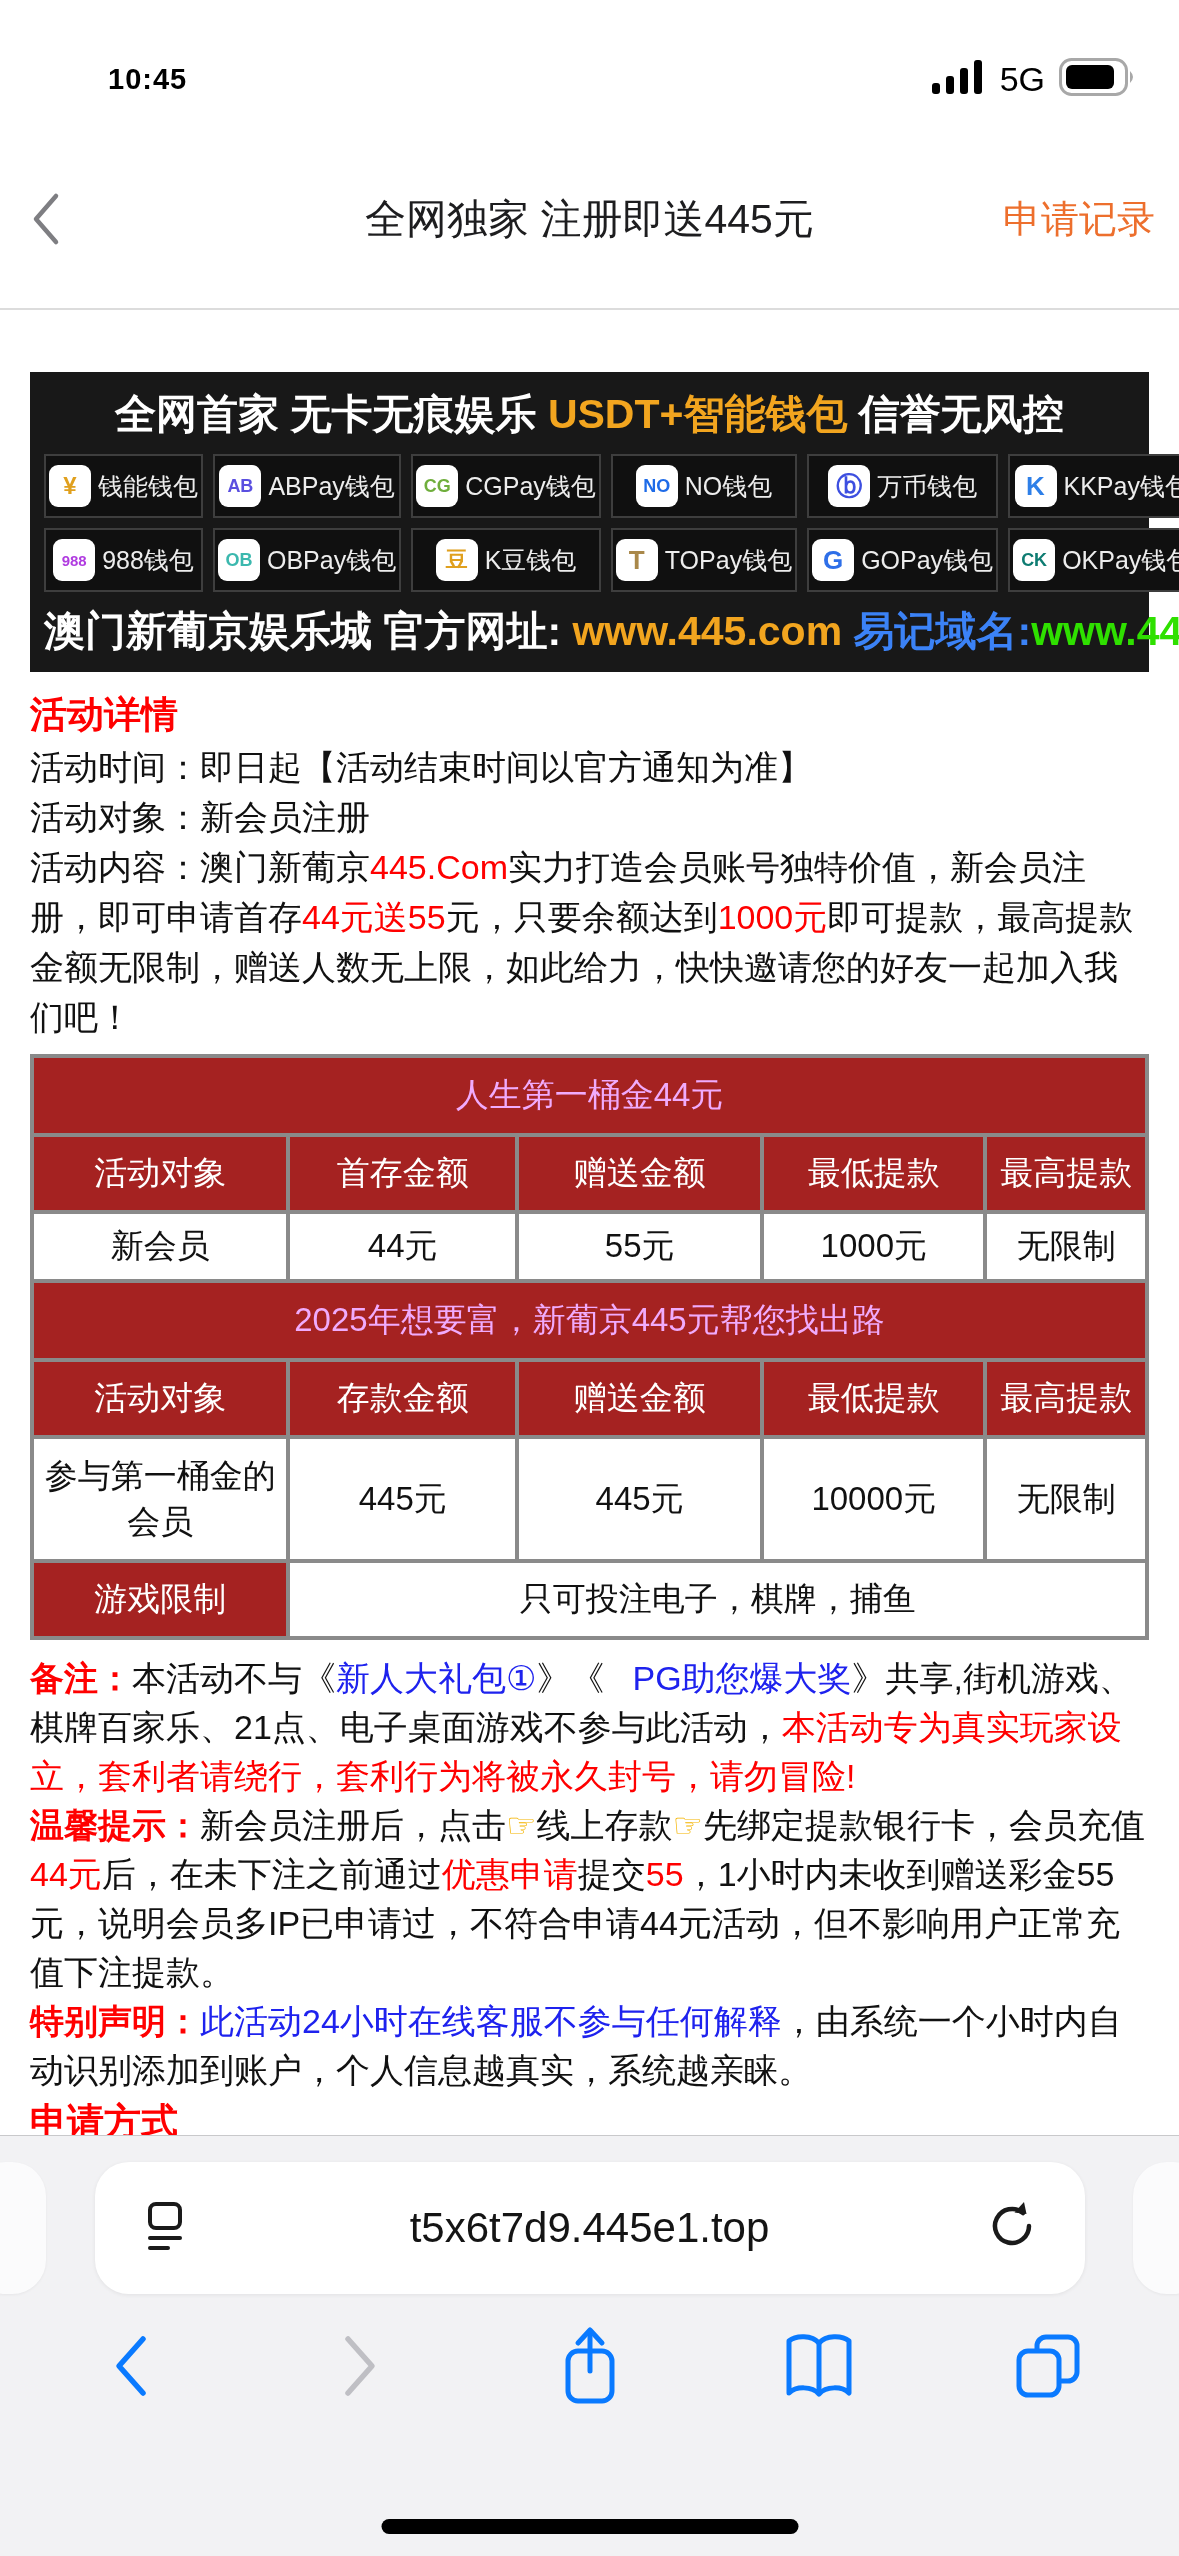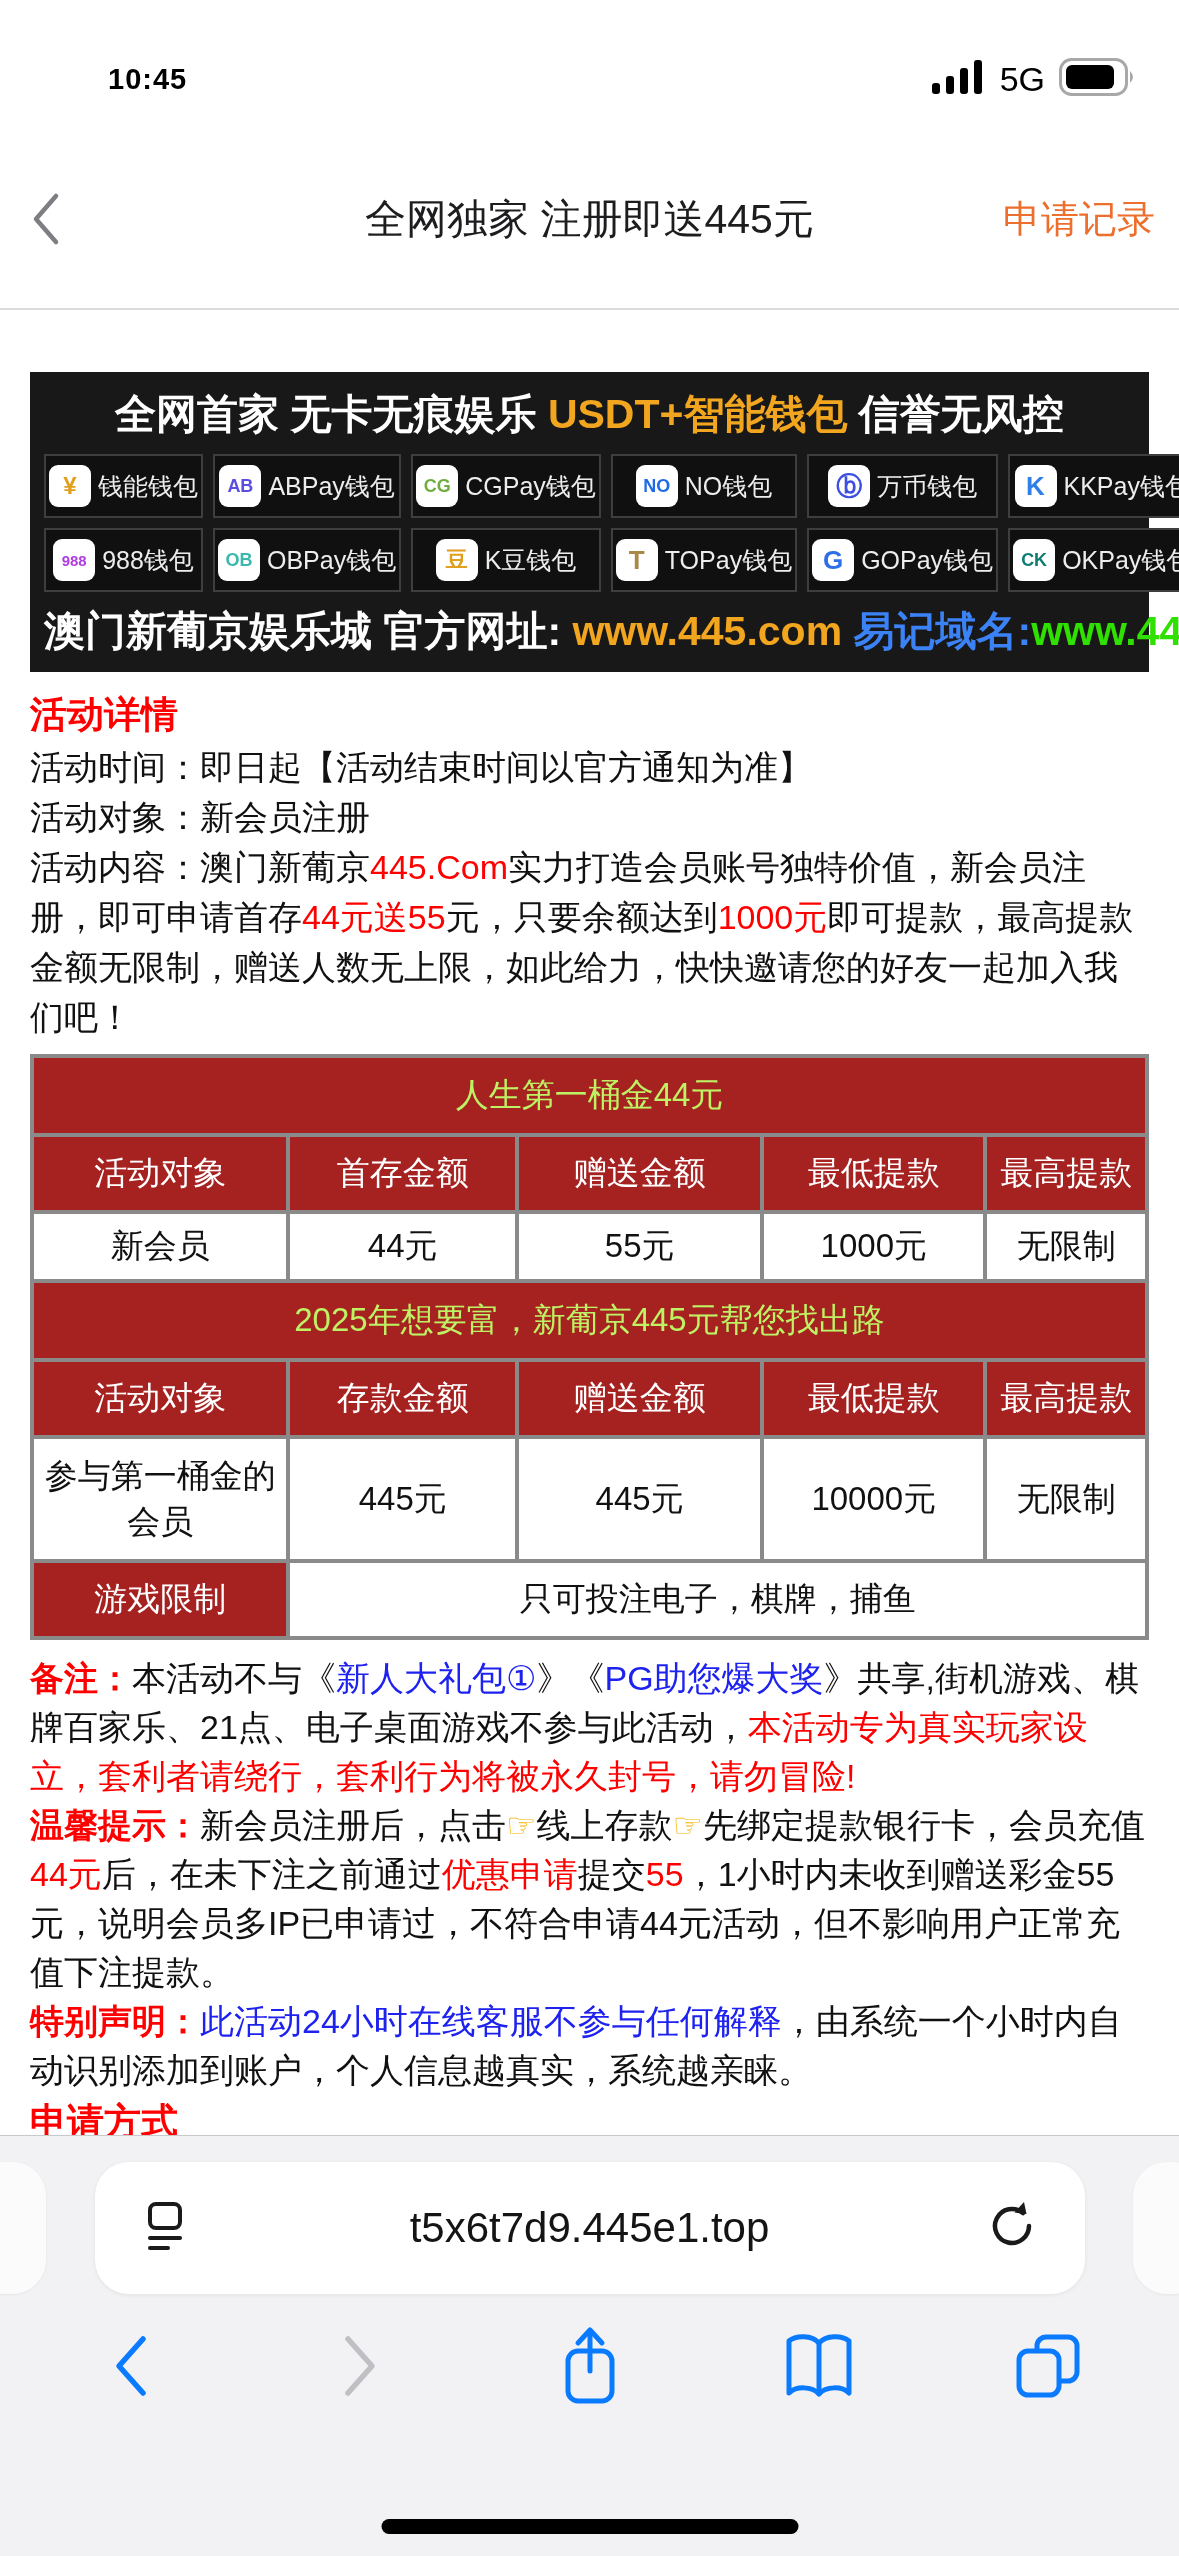--- a/index.html
+++ b/index.html
@@ -29,21 +29,21 @@
   .banner-footer { text-align:center; font-size:41px; font-weight:700; color:#fff; line-height:50px; margin-top:14px; white-space:nowrap; }
 
   
   .details { padding:16px 30px 0; font-size:34px; line-height:50px; color:#111; }
   .section-heading { color:#FF0000; font-size:37px; font-weight:700; line-height:54px; }
 
   
   .promo-table { width:1119px; margin:12px 30px 0; border-collapse:collapse; font-size:33px; text-align:center; color:#111; table-layout:fixed; }
   .promo-table td { border:4px solid #8A8A8A; padding:10px 4px; background:#fff; }
   .promo-table td.hd { background:#A52221; color:#fff; padding:14px 4px; }
-  .promo-table td.title { background:#A52221; color:#bef264; padding:15px 4px; }
+  .promo-table td.title { background:#A52221; color:#f0abfc; padding:15px 4px; }
   .tall td { padding:14px 4px; line-height:46px; }
 
   
   .notes { padding:14px 30px 0; font-size:34px; line-height:49px; color:#111; }
   .notes p { margin:0; }
   .apply-line { margin-bottom:10px; }
 
   
   .action-panel { margin-top:22px; border-top:2px solid #E4E4E4; box-shadow:0 -8px 14px rgba(0,0,0,0.05); padding:26px 40px 44px; background:#fff; position:relative; z-index:2; }
   .counter-row { display:flex; align-items:center; justify-content:center; gap:12px; font-size:35px; }
@@ -210,21 +210,21 @@
       <td>无限制</td>
     </tr>
     <tr>
       <td class="hd">游戏限制</td>
       <td colspan="4">只可投注电子，棋牌，捕鱼</td>
     </tr>
   </tbody>
     </table>
 
   <div class="notes">
-    <p><span style="color: rgb(255, 0, 0); font-weight: 700;">备注：</span><span>本活动不与《</span><span style="color: rgb(30, 34, 238);">新人大礼包①</span><span>》《</span><span style="color: rgb(30, 34, 238);">PG助您爆大奖</span><span>》共享,街机游戏、棋牌百家乐、21点、电子桌面游戏不参与此活动，</span><span style="color: rgb(255, 0, 0);">本活动专为真实玩家设立，套利者请绕行，套利行为将被永久封号，请勿冒险!</span></p>
+    <p><span style="color: rgb(255, 0, 0); font-weight: 700;">备注：</span><span>本活动不与《</span><span style="color: rgb(30, 34, 238);">新人大礼包①</span><span>》《</span><span style="color: rgb(30, 34, 238); margin-left: 28px;">PG助您爆大奖</span><span>》共享,街机游戏、棋牌百家乐、21点、电子桌面游戏不参与此活动，</span><span style="color: rgb(255, 0, 0);">本活动专为真实玩家设立，套利者请绕行，套利行为将被永久封号，请勿冒险!</span></p>
     <p><span style="color: rgb(255, 0, 0); font-weight: 700;">温馨提示：</span><span>新会员注册后，点击</span><span style="color: rgb(244, 180, 0);">☞</span><span>线上存款</span><span style="color: rgb(244, 180, 0);">☞</span><span>先绑定提款银行卡，会员充值</span><span style="color: rgb(255, 0, 0);">44元</span><span>后，在未下注之前通过</span><span style="color: rgb(255, 0, 0);">优惠申请</span><span>提交</span><span style="color: rgb(255, 0, 0);">55</span><span>，1小时内未收到赠送彩金55元，说明会员多IP已申请过，不符合申请44元活动，但不影响用户正常充值下注提款。</span></p>
     <p><span style="color: rgb(255, 0, 0); font-weight: 700;">特别声明：</span><span style="color: rgb(30, 34, 238);">此活动24小时在线客服不参与任何解释</span><span>，由系统一个小时内自动识别添加到账户，个人信息越真实，系统越亲睐。</span></p>
     <div class="section-heading">申请方式</div>
     <p class="apply-line"><span>符合条件的会员请点击下方【</span><span style="color: rgb(85, 85, 85);">☟</span><span style="color: rgb(255, 0, 0);">优惠申请</span><span style="color: rgb(85, 85, 85);">☟</span><span>】自助提交。</span></p>
   </div>
 
   <div class="action-panel">
     <div class="counter-row">
       <span class="counter-label">剩余申请次数：</span>
       <span class="counter-value">1</span>

